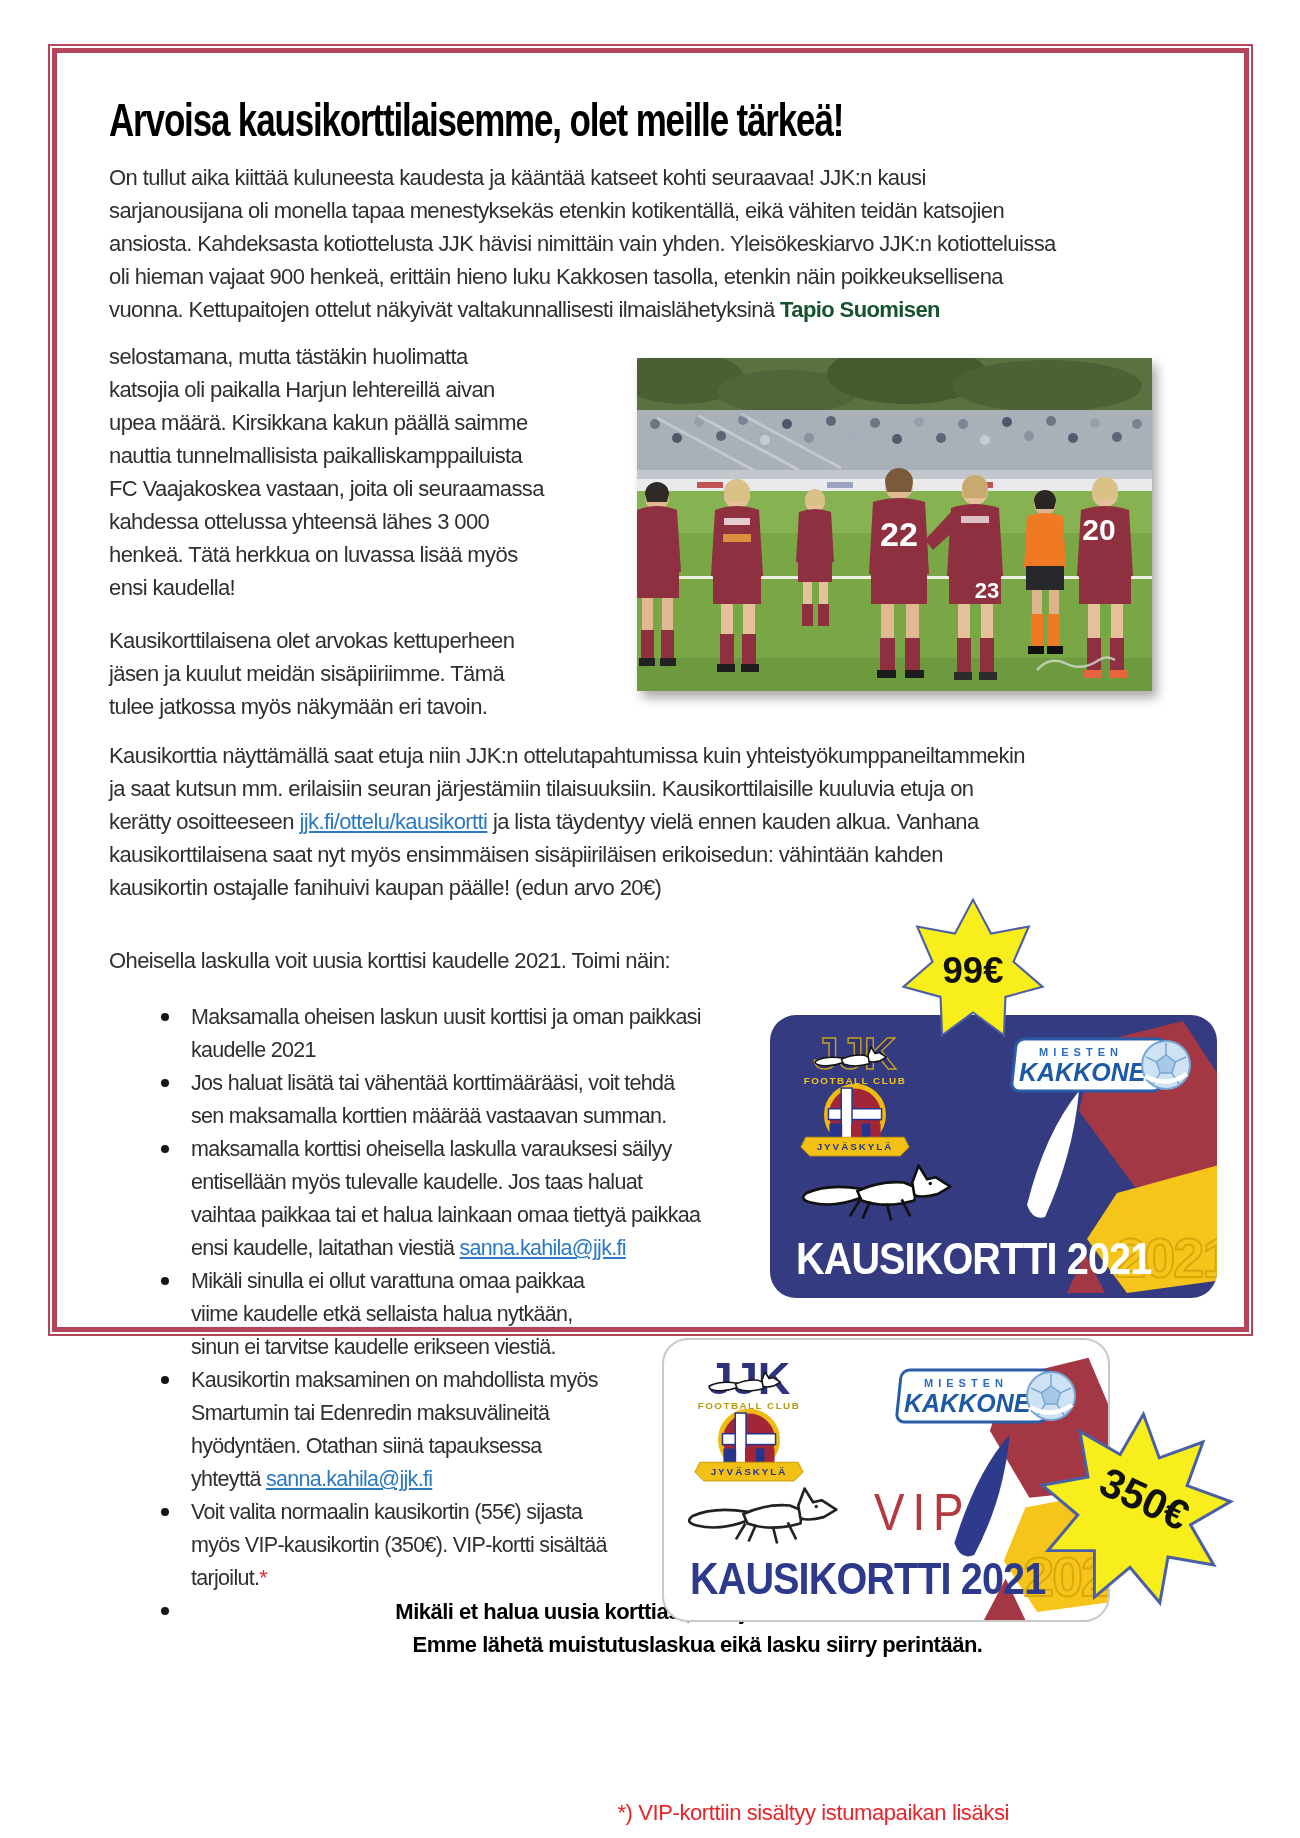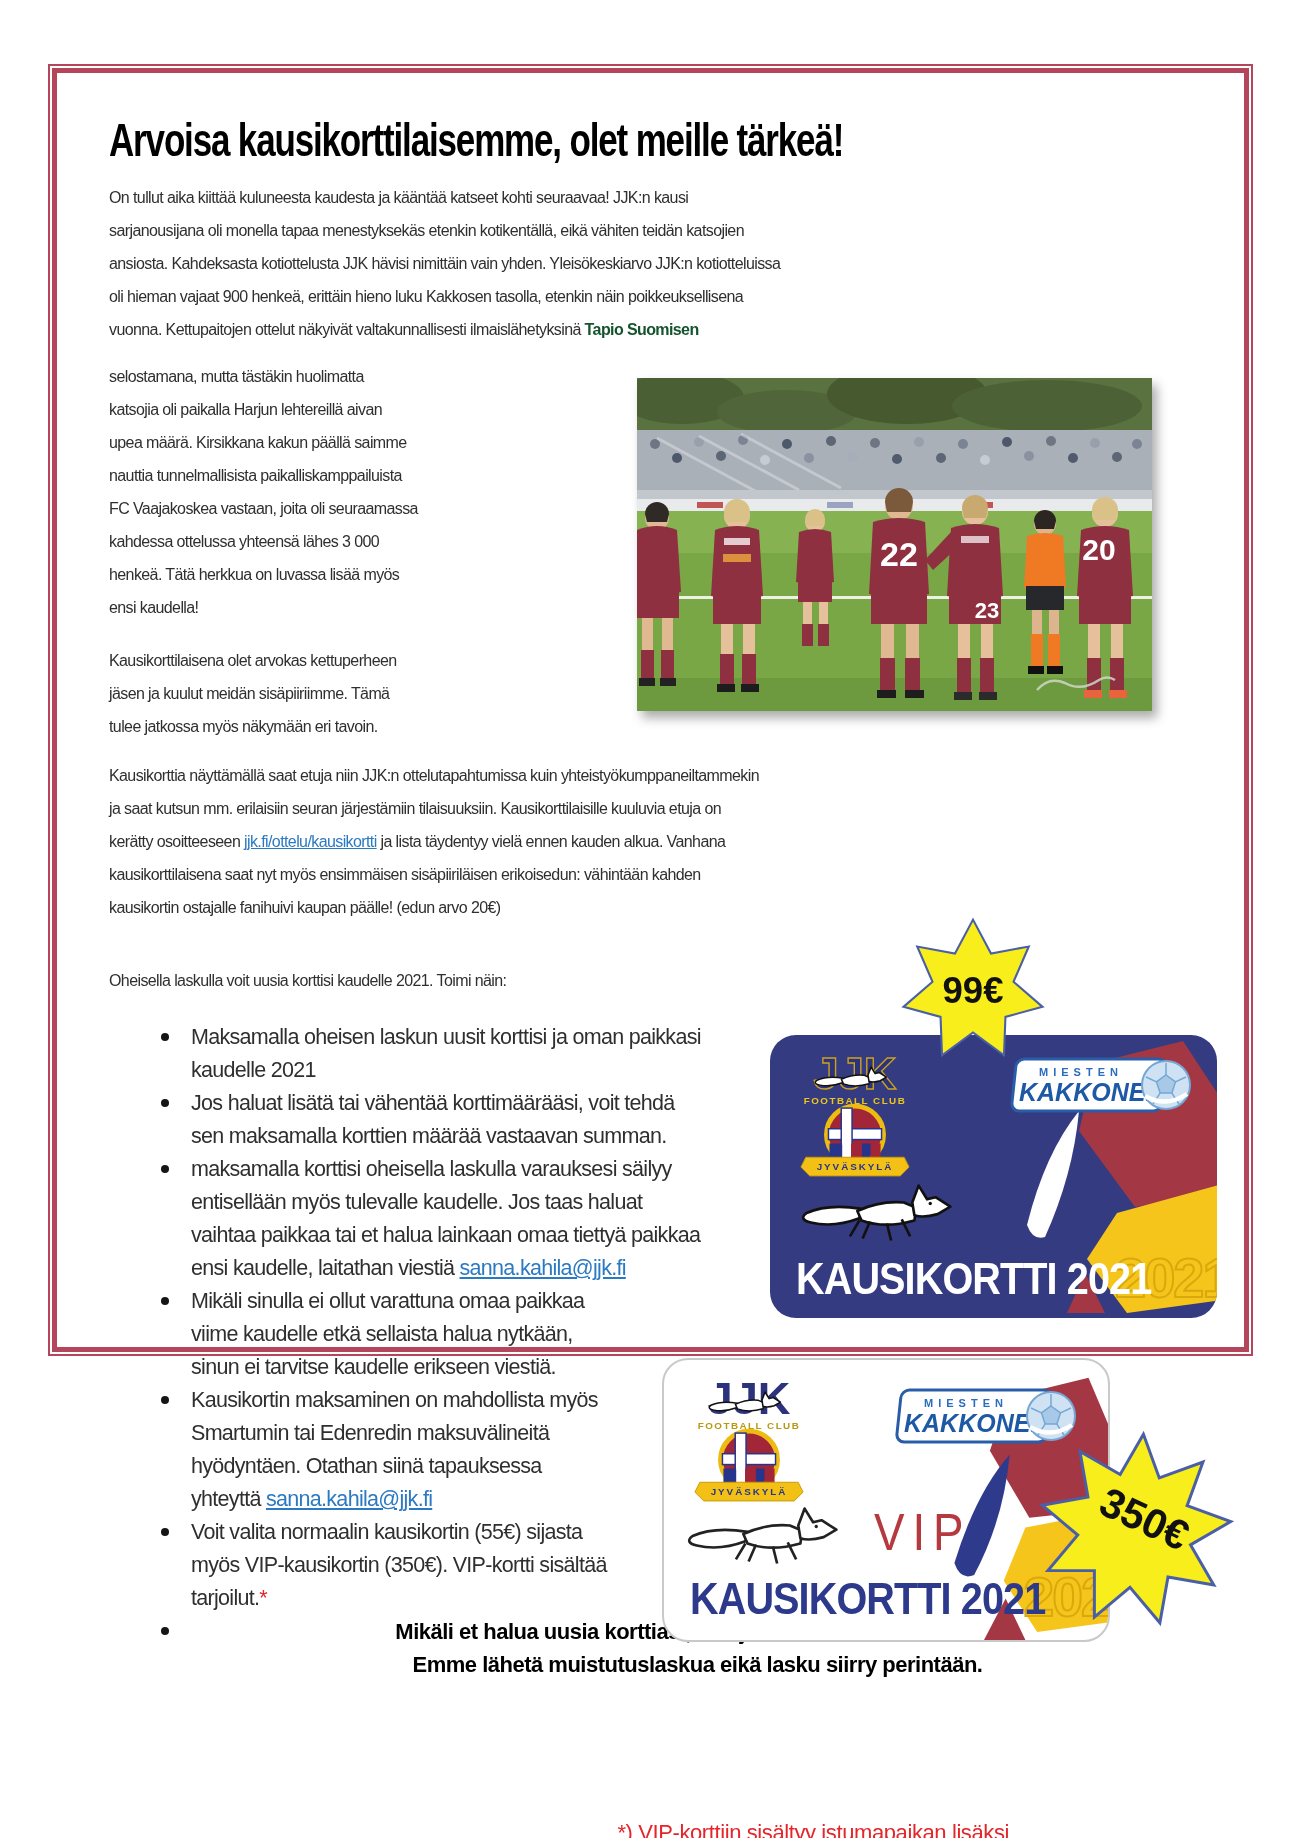--- a/index.html
+++ b/index.html
@@ -1,29 +1,29 @@
 <!DOCTYPE html>
 <html><head>
 <meta charset="utf-8">
 <style>
   html,body{margin:0;padding:0;}
   body{
     width:1300px;height:1838px;background:#ffffff;position:relative;
     font-family:"Liberation Sans",sans-serif;overflow:hidden;
   }
   .page-frame{position:absolute;left:48px;top:44px;width:1205px;height:1292px;
-    border:2px solid #b5455b;box-sizing:border-box;margin-top:20px;}
+    border:2px solid #b5455b;box-sizing:border-box;}
   .frame-inner{position:absolute;left:2px;top:2px;right:2px;bottom:2px;border:5px solid #b5455b;}
   .content{position:absolute;left:0;top:0;right:0;bottom:0;padding:0 40px 0 52px;}
 
   h1{margin:40px 0 0;font-size:46px;line-height:54px;font-weight:700;color:#000;
      letter-spacing:-1.5px;white-space:nowrap;transform:scaleX(.76);transform-origin:left;}
 
   .para{margin:14px 0 0;}
-  .ln{font-size:16px;line-height:33px;letter-spacing:-0.6px;color:#2f2f2f;white-space:nowrap;}
+  .ln{font-size:22px;line-height:33px;letter-spacing:-0.6px;color:#2f2f2f;white-space:nowrap;}
   .b{font-weight:700;color:#14532d;}
   .link{color:#2b79c2;text-decoration:underline;}
   .red{color:#e5252a;}
 
   .photo-wrap{float:right;width:515px;height:333px;margin:18px 52px 16px 28px;
     box-shadow:5px 7px 10px rgba(70,70,70,.45);background:#e5e5e5;}
   .photo-wrap svg{display:block;}
 
   .intro{margin-top:40px;}
 

